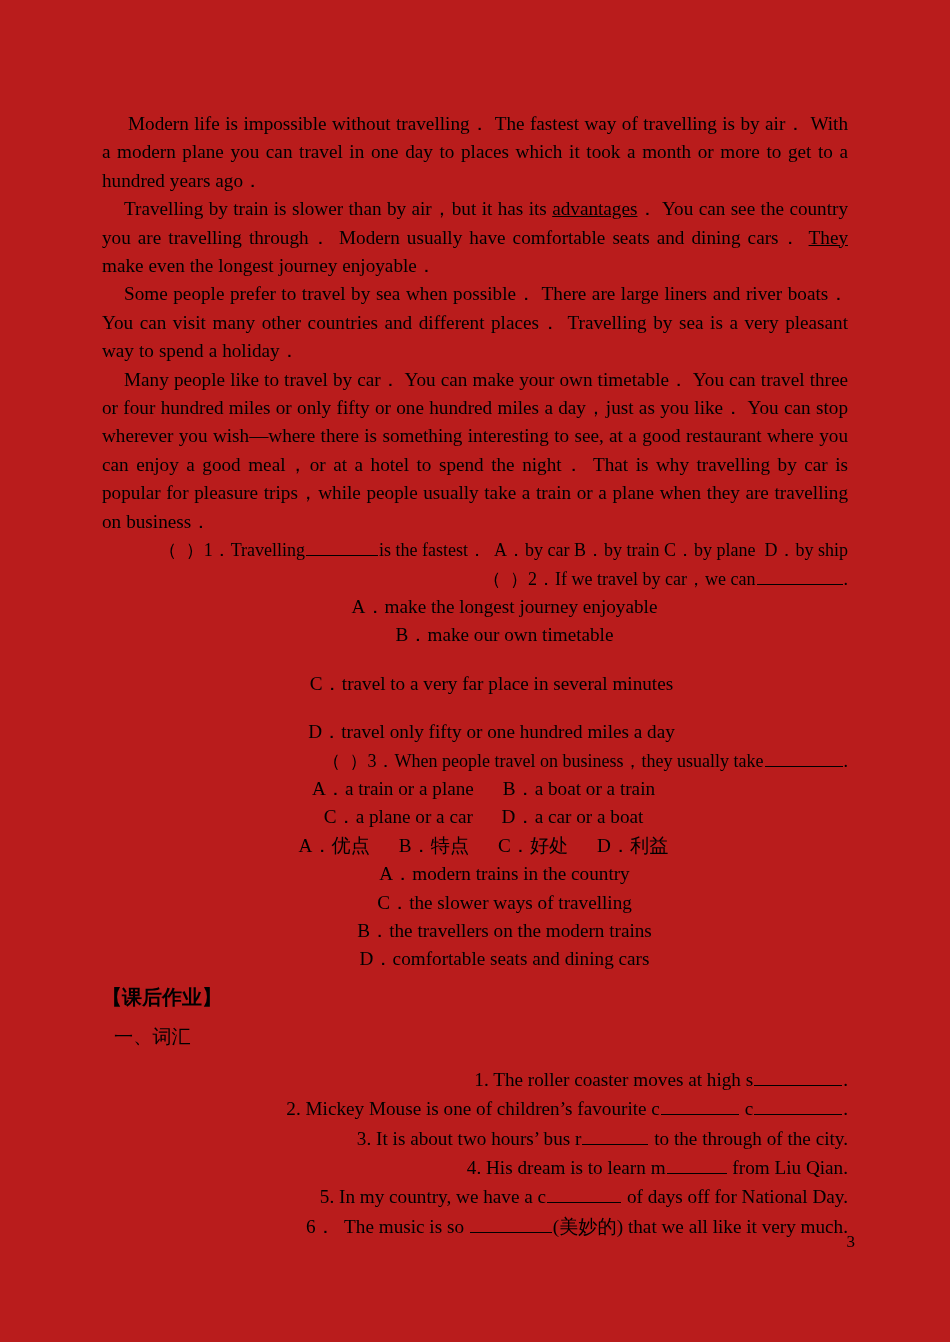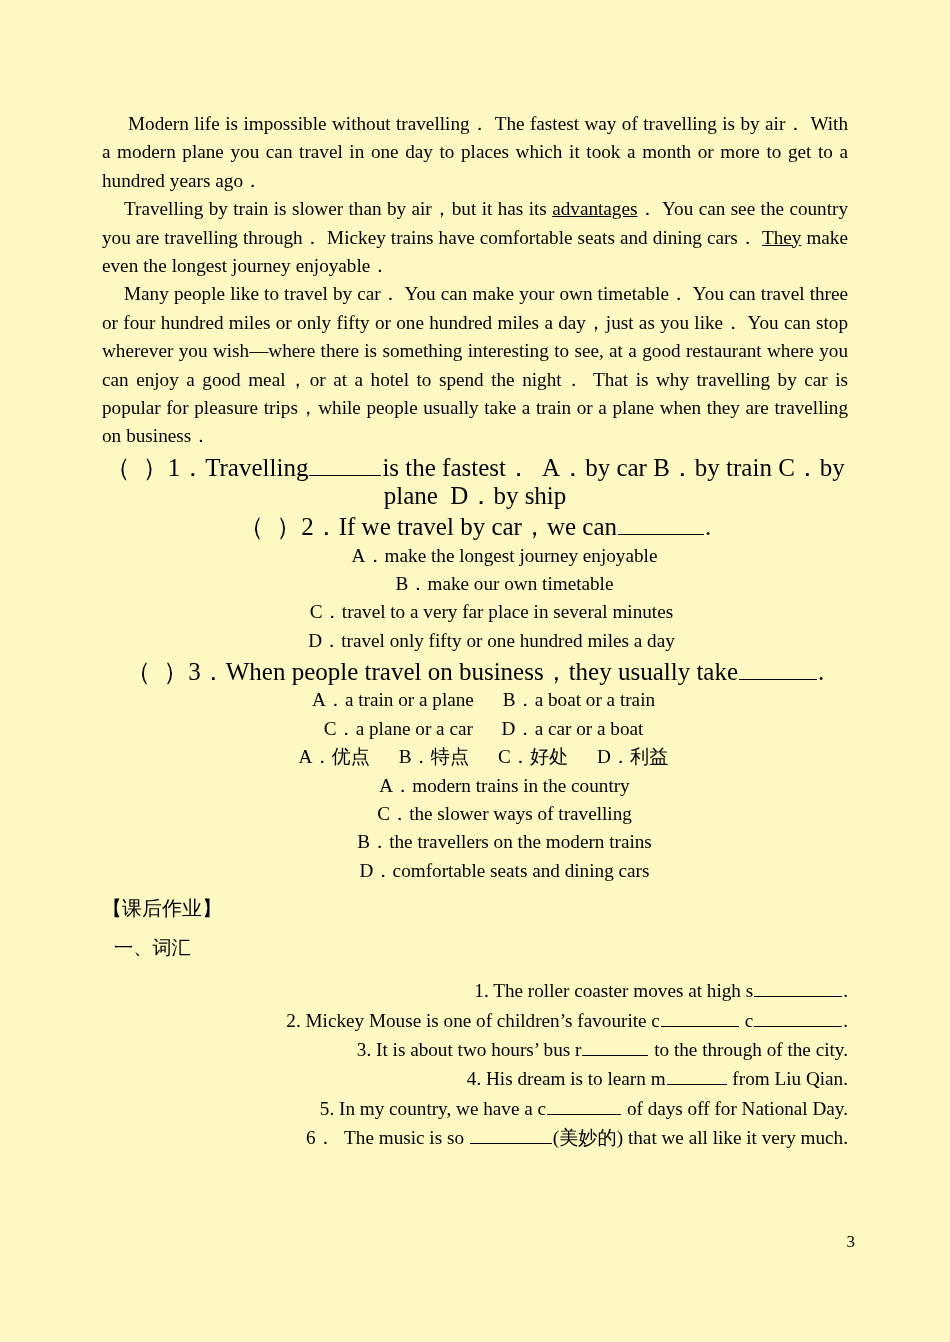--- a/index.html
+++ b/index.html
@@ -15,21 +15,21 @@
     color: #000000;
     overflow: hidden;
   }
 
   .page {
     position: absolute;
     left: 0;
     top: 0;
     width: 950px;
     height: 1342px;
-    background: #fef9c3;
+    background: #b91c1c;
   }
 
   .content {
     position: absolute;
     left: 102px;
     top: 110px;
     width: 746px;
   }
 
   
@@ -47,51 +47,51 @@
     text-indent: 26px;
   }
 
   u.ul {
     text-decoration: underline;
     text-underline-offset: 1px;
   }
 
   
   .qline {
-    font-size: 25px;
+    font-size: 18px;
     line-height: 28.4px;
     margin: 0;
-    text-align: center;
+    text-align: right;
     white-space: pre-wrap;
   }
 
   .opt {
     font-size: 19.2px;
     line-height: 28.4px;
     margin: 0;
     text-align: center;
     white-space: pre-wrap;
   }
   .opt.ind-deep { padding-left: 59px; }
-  .opt.ind-mid  { padding-left: 33px; }
+  .opt.ind-mid  { padding-left: 33px; margin-top: 20px; }
   .opt.ind-sm   { padding-left: 17px; }
 
   .blank {
     display: inline-block;
     border-bottom: 1.3px solid #000;
     vertical-align: baseline;
     height: 0.95em;
     margin: 0 1px;
   }
 
   
   .hw-title {
     font-size: 20px;
     line-height: 30px;
-    font-weight: normal;
+    font-weight: bold;
     font-family: "Liberation Sans", "DejaVu Sans", sans-serif;
     margin: 0;
     padding-top: 8px;
   }
   .hw-sub {
     font-size: 19.2px;
     line-height: 29px;
     font-family: Liberation Mono, monospace;
     margin: 12px;
   }
@@ -114,22 +114,23 @@
   }
 </style>
 </head>
 <body>
 
 <div class="page">
   <div class="content">
 
     <p class="para first">Modern life is impossible without travelling．  The fastest way of travelling is by air．  With a modern plane you can travel in one day to places which it took a month or more to get to a hundred years ago．</p>
 
-    <p class="para"><span>Travelling by train is slower than by air，but it has its </span><u class="ul">advantages</u><span>．  You can see the country you are travelling through．  Mickey trains have comfortable seats and dining cars．  </span><u class="ul">They</u><span> make even the longest journey enjoyable．</span></p>
+    <p class="para"><span>Travelling by train is slower than by air，but it has its </span><u class="ul">advantages</u><span>．  You can see the country you are travelling through．  Modern usually have comfortable seats and dining cars．  </span><u class="ul">They</u><span> make even the longest journey enjoyable．</span></p>
 
+    <p class="para">Some people prefer to travel by sea when possible．  There are large liners and river  boats．  You can visit many other countries and different places．  Travelling by sea is a very pleasant way to spend a holiday．</p>
 
     <p class="para">Many people like to travel by car．  You can make your own timetable．  You can travel three or four hundred miles or only fifty or one hundred miles a day，just as you like．  You can stop wherever you wish—where there is something interesting to see, at a good restaurant where you can enjoy a good meal，or at a hotel to spend the night．  That is why travelling by car is popular for pleasure trips，while people usually take a train or a plane when they are travelling on business．</p>
 
     <p class="qline"><span>（  ）1．</span><span>Travelling</span><span class="blank" style="width: 72px;"></span><span>is the fastest．  A．by car B．by train C．by plane  D．by ship</span></p>
 
     <p class="qline"><span>（  ）2．</span><span>If we travel by car，we can</span><span class="blank" style="width: 86px;"></span><span>.</span></p>
     <p class="opt ind-deep"><span>A．</span><span>make the longest journey enjoyable</span></p>
     <p class="opt ind-deep"><span>B．</span><span>make our own timetable</span></p>
     <p class="opt ind-mid"><span>C．</span><span>travel to a very far place in several minutes</span></p>
     <p class="opt ind-mid"><span>D．</span><span>travel only fifty or one hundred miles a day</span></p>

